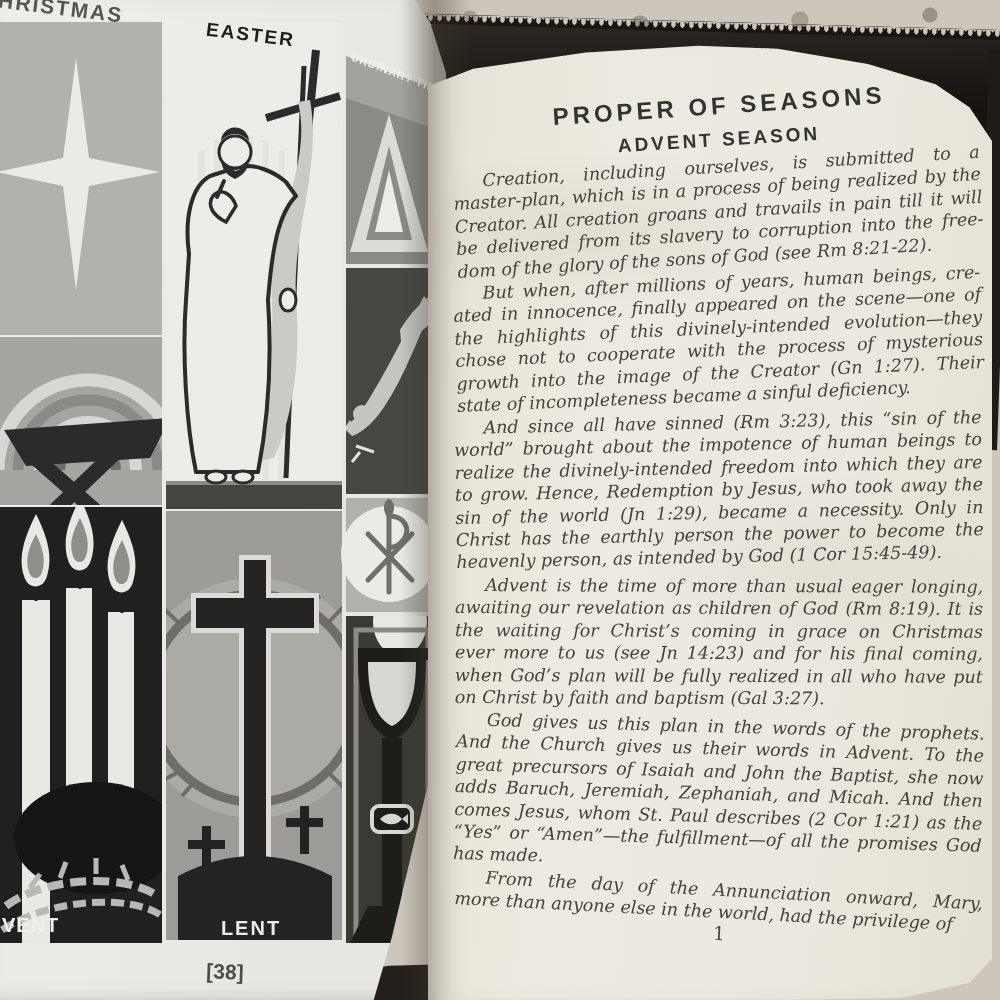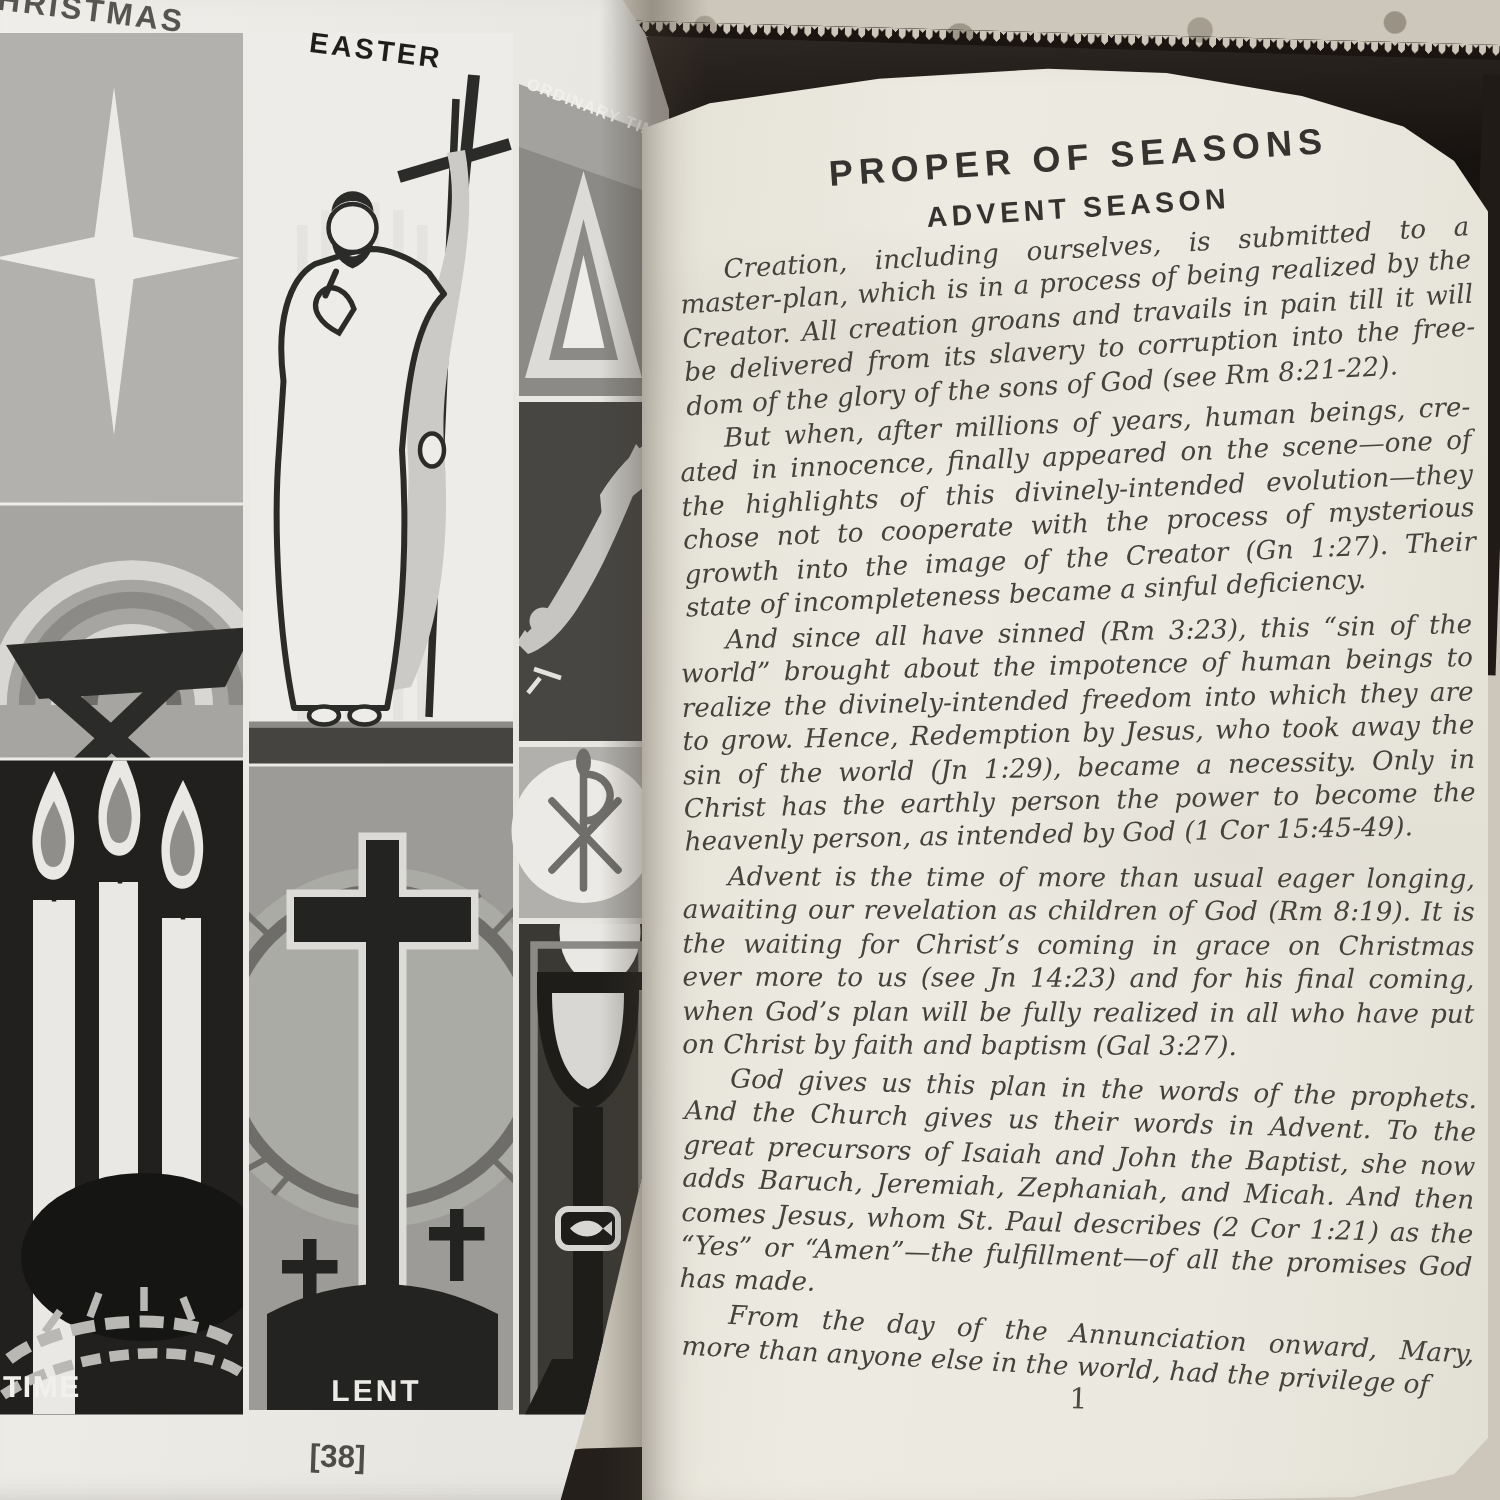--- a/index.html
+++ b/index.html
@@ -257,21 +257,21 @@
         <rect x="382" y="738" width="20" height="170" fill="#1e1d1a"></rect>
         <rect x="372" y="806" width="40" height="26" rx="7" fill="#1e1d1a" stroke="#d8d7d3" stroke-width="4"></rect>
         <path d="M380,819 C386,812 397,812 402,819 C397,826 386,826 380,819 Z M402,819 l6,-5 l0,10 Z" fill="#d8d7d3"></path>
         <path d="M368,906 L416,906 L434,943 L350,943 Z" fill="#1e1d1a"></path>
       </g>
     </svg>
 
     <div class="lp-label lbl-christmas">HRISTMAS</div>
     <div class="lp-label lbl-easter">EASTER</div>
     <div class="lp-label lbl-ordinary">ORDINARY TIME</div>
-    <div class="lp-label lbl-vent">TIME</div>
+    <div class="lp-label lbl-vent">VENT</div>
     <div class="lp-label lbl-lent">LENT</div>
     <div class="lp-label lbl-p38">[38]</div>
   </div>
 
   <div class="gutter"></div>
 
   <div class="right-page">
     <div class="rp-text">
       <div class="rp-title">PROPER OF SEASONS</div>
       <div class="rp-subtitle">ADVENT SEASON</div>

